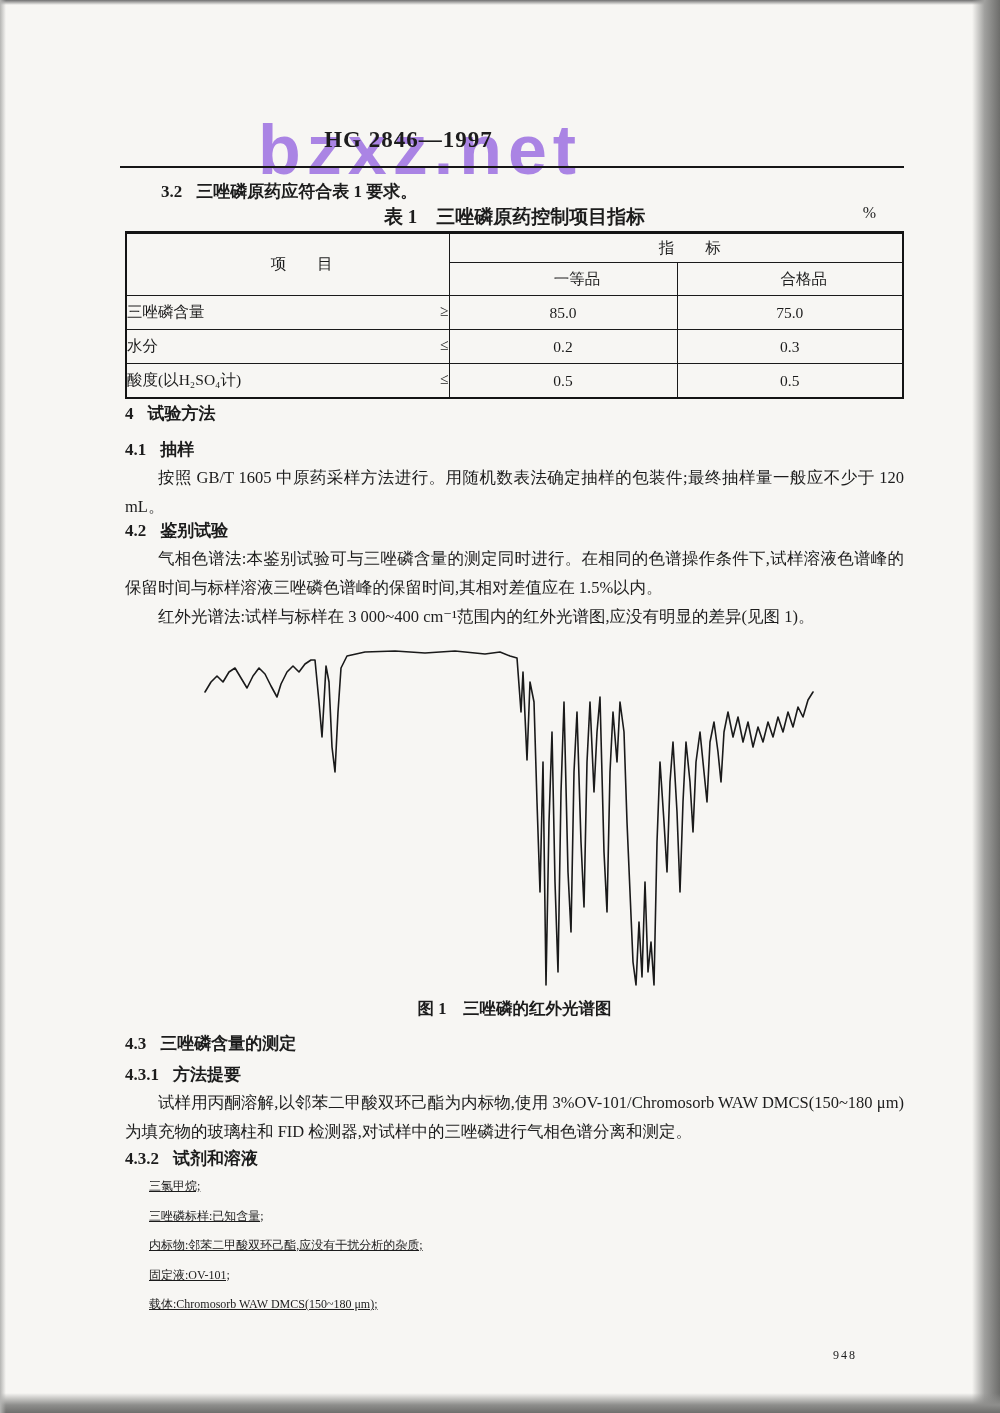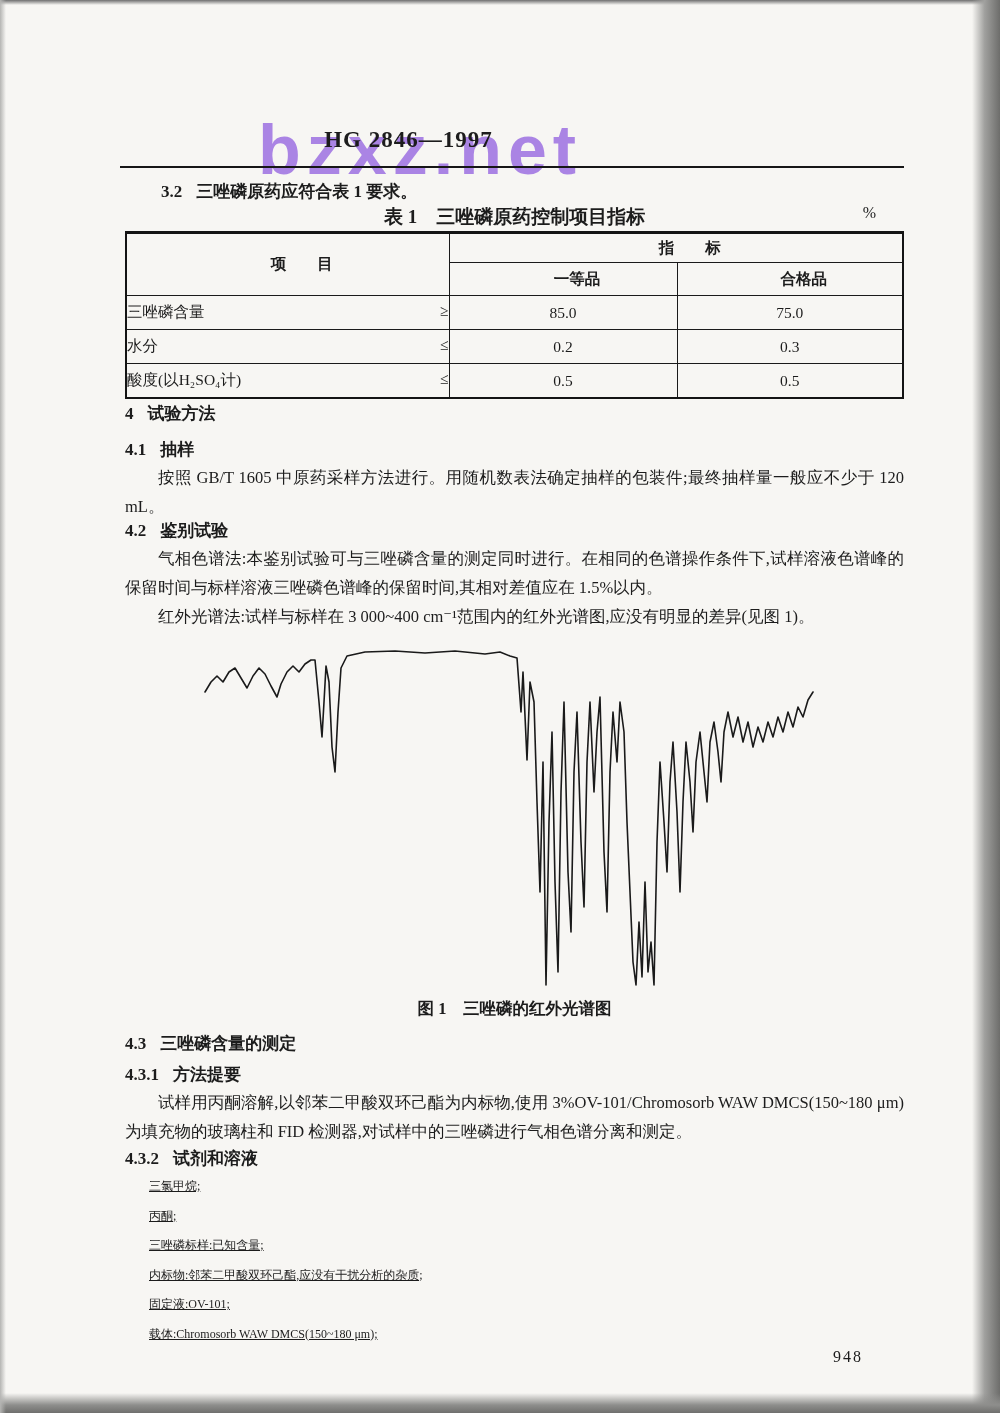--- a/index.html
+++ b/index.html
@@ -46,33 +46,33 @@
   .tbl-caption { display:block; text-align:center; font-size:19px; font-weight:700; }
   .tbl-unit { position:absolute; right:28px; top:0; font-size:16px; font-weight:400; }
 
   table.spec {
     position:absolute; top:231px; left:125px; width:779px;
     border-collapse:collapse; table-layout:fixed;
     font-size:15.5px;
     border:2px solid #141414; border-top-width:3px;
   }
   table.spec th, table.spec td { border:1.5px solid #1a1a1a; padding:0; }
-  table.spec th { font-weight:700; text-align:center;padding-left:28px; }
+  table.spec th { font-weight:400; text-align:center;padding-left:28px; }
   tr.hdr1 th { height:28px; }
   tr.hdr2 th { height:32px; }
   tr.datarow td { height:33px; }
   td.c-item { padding-left:16px; padding-right:26px; }
   td.c-item .rel { float:right; }
   td.c-val { text-align:center; }
 
   .fig-caption { text-align:center; font-size:16.5px; font-weight:700; }
 
   .reagent { font-size:12px; line-height:29.5px; text-indent:2em;text-decoration:underline; }
 
-  .page-num { font-size:16px; letter-spacing:2px; }
+  .page-num { font-size:12px; letter-spacing:2px; }
 
   svg.ir { display:block; }
 </style>
 </head>
 <body>
 
 <div class="edge-top"></div>
 <div class="edge-right"></div>
 <div class="edge-bottom"></div>
 <div class="edge-left"></div>
@@ -151,20 +151,19 @@
 <div class="abs content-w clause" style="top:1060px;">
   <span class="c-label">4.3.1</span><span>方法提要</span>
 </div>
 <div class="abs content-w para" style="top:1088px;">试样用丙酮溶解,以邻苯二甲酸双环己酯为内标物,使用 3%OV-101/Chromosorb WAW DMCS(150~180 μm)为填充物的玻璃柱和 FID 检测器,对试样中的三唑磷进行气相色谱分离和测定。</div>
 
 <div class="abs content-w clause" style="top:1144px;">
   <span class="c-label">4.3.2</span><span>试剂和溶液</span>
 </div>
 <div class="abs content-w" style="top:1172px;">
   <div class="reagent">三氯甲烷;</div>
-  <div class="reagent">丙酮;</div>
   <div class="reagent">三唑磷标样:已知含量;</div>
   <div class="reagent">内标物:邻苯二甲酸双环己酯,应没有干扰分析的杂质;</div>
   <div class="reagent">固定液:OV-101;</div>
   <div class="reagent">载体:Chromosorb WAW DMCS(150~180 μm);</div>
 </div>
 
 <div class="abs page-num" style="top:1348px; left:833px;">948</div>
 
 </body></html>

